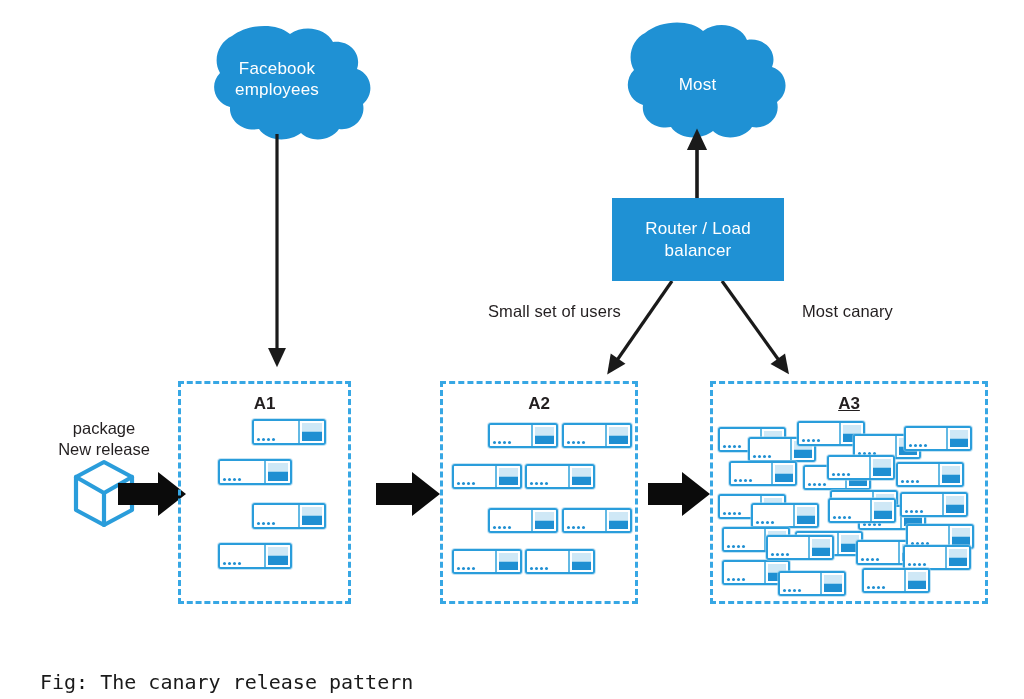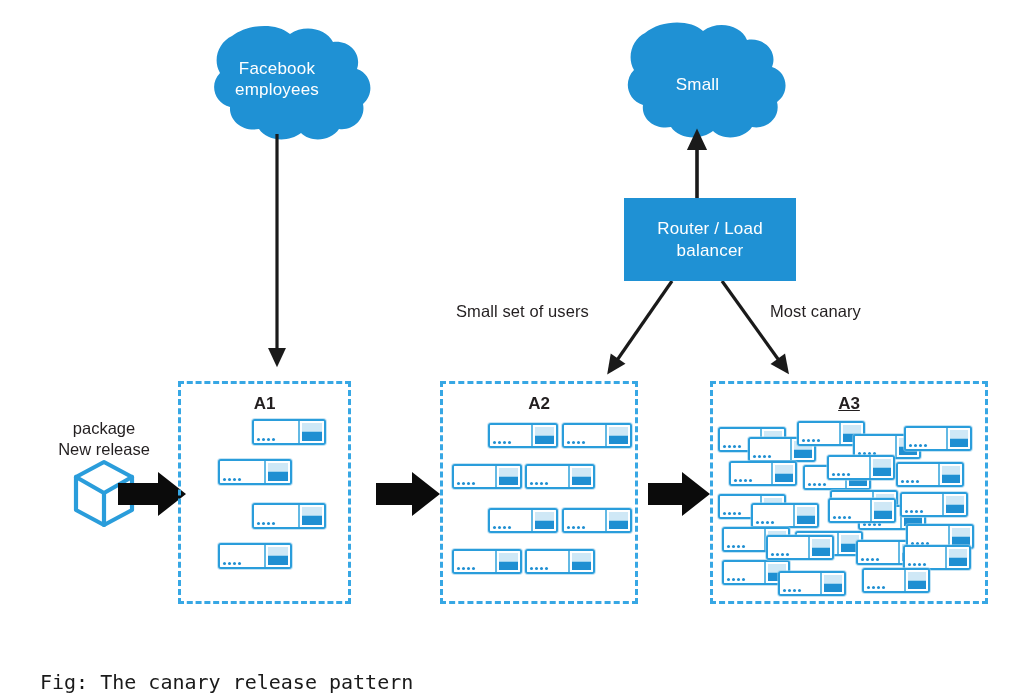--- a/index.html
+++ b/index.html
@@ -43,21 +43,20 @@
     background: #1f91d4;
     display: flex;
     align-items: center;
     justify-content: center;
     text-align: center;
     color: #ffffff;
     font-size: 17px;
     line-height: 1.28;
     letter-spacing: 0.2px;
     z-index: 3;
-    margin-left: 12px;
   }
 
   
   .cluster {
     position: absolute;
     border: 3px dashed #37a7e4;
     box-sizing: border-box;
     background: transparent;
     z-index: 2;
   }
@@ -122,20 +121,21 @@
   }
 
   
   .arrow-label {
     position: absolute;
     font-size: 16.5px;
     color: #231f20;
     letter-spacing: 0.1px;
     white-space: nowrap;
     z-index: 4;
+    margin-left: 32px;
   }
 
   
   .pkg-label {
     position: absolute;
     text-align: center;
     font-size: 16.5px;
     line-height: 1.3;
     color: #231f20;
     z-index: 4;
@@ -232,21 +232,21 @@
 
   <div class="cloud-wrap" style="left:196px; top:58px; width:162px; height:60px;">
     <div class="cloud-label" style="top:0;">
       <div>Facebook</div>
       <div>employees</div>
     </div>
   </div>
 
   <div class="cloud-wrap" style="left:615px; top:74px; width:165px; height:30px;">
     <div class="cloud-label" style="top:0;">
-      <div>Small</div>
+      <div>Most</div>
     </div>
   </div>
 
   <div class="router-box" style="left:612px; top:198px; width:172px; height:83px;">
     <div>
       <div>Router / Load</div>
       <div>balancer</div>
     </div>
   </div>
 

